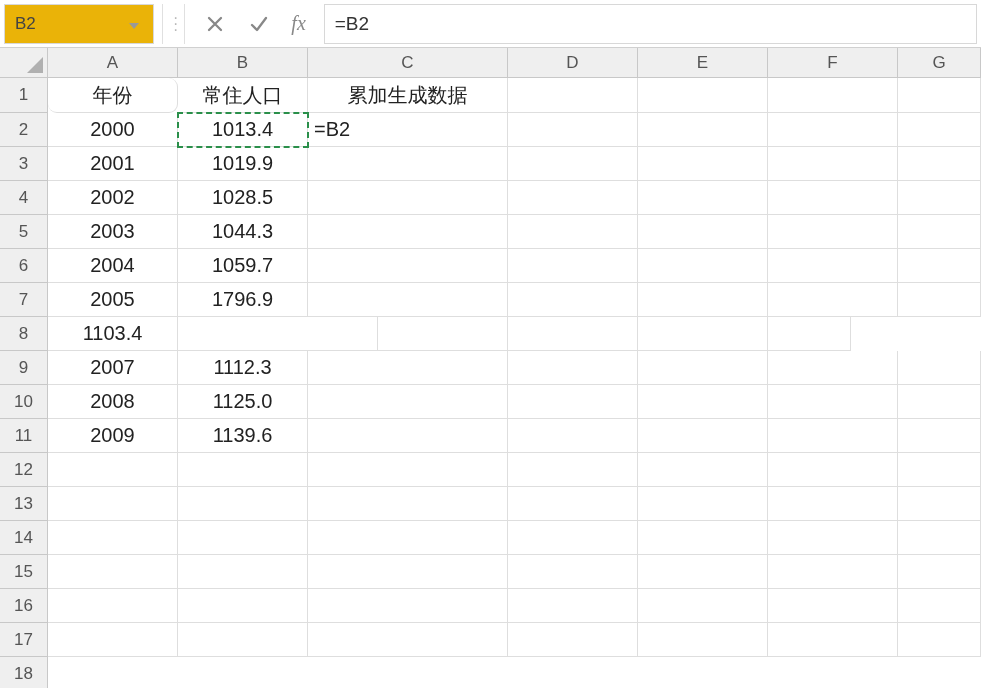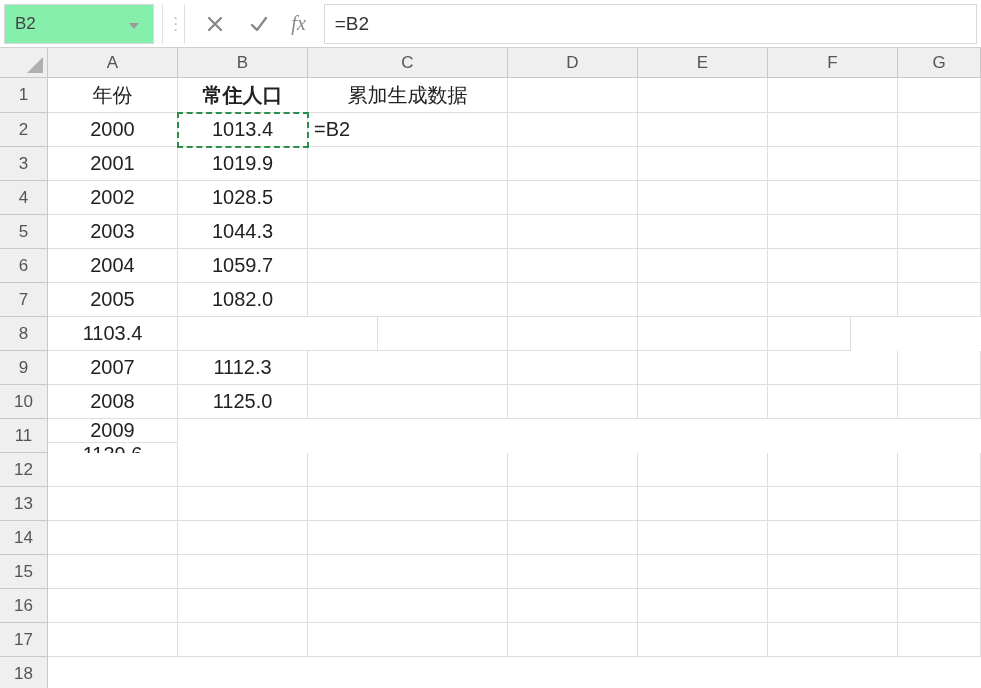--- a/index.html
+++ b/index.html
@@ -20,21 +20,21 @@
     background: #ffffff;
   }
   .name-box {
     width: 150px;
     height: 40px;
     display: flex;
     align-items: center;
     padding: 0 10px;
     border: 1px solid #d8d8d8;
     margin: 4px 0 4px 4px;
-    background: #86efac;
+    background: #eab308;
   }
   .name-box-text {
     flex: 1;
     font-size: 17px;
     color: #444;
   }
   .name-box-drop {
     width: 14px;
     color: #888;
   }
@@ -229,24 +229,24 @@
         <div class="row-header" style="height: 34px;">13</div>
         <div class="row-header" style="height: 34px;">14</div>
         <div class="row-header" style="height: 34px;">15</div>
         <div class="row-header" style="height: 34px;">16</div>
         <div class="row-header" style="height: 34px;">17</div>
         <div class="row-header" style="height: 34px;">18</div>
       </div>
     <div class="cells" id="cells">
       <div class="marching-ants" id="ants" style="left: 129px; top: 34px; width: 132px; height: 36px;"></div>
     <div class="row" style="height: 35px;">
-          <div class="cell colA center" style="width: 130px; height: 35px;">
+          <div class="cell colA center" style="width: 130px; height: 35px; border-radius: 9px;">
             <span>年份</span>
           </div>
-          <div class="cell colB center" style="width: 130px; height: 35px; font-weight: bold;">
+          <div class="cell colB center" style="width: 130px; height: 35px;">
             <span>常住人口</span>
           </div>
           <div class="cell colC center" style="width: 200px; height: 35px;">
             <span>累加生成数据</span>
           </div>
           <div class="cell colD center" style="width: 130px; height: 35px;"></div>
           <div class="cell colE center" style="width: 130px; height: 35px;"></div>
           <div class="cell colF center" style="width: 130px; height: 35px;"></div>
           <div class="cell colG center" style="width: 83px; height: 35px;"></div>
         </div>
@@ -315,21 +315,21 @@
           <div class="cell colD center" style="width: 130px; height: 34px;"></div>
           <div class="cell colE center" style="width: 130px; height: 34px;"></div>
           <div class="cell colF center" style="width: 130px; height: 34px;"></div>
           <div class="cell colG center" style="width: 83px; height: 34px;"></div>
         </div>
         <div class="row" style="height: 34px;">
           <div class="cell colA center" style="width: 130px; height: 34px;">
             <span>2005</span>
           </div>
           <div class="cell colB center" style="width: 130px; height: 34px;">
-            <span>1082.0</span>
+            <span>1796.9</span>
           </div>
           <div class="cell colC center" style="width: 200px; height: 34px;"></div>
           <div class="cell colD center" style="width: 130px; height: 34px;"></div>
           <div class="cell colE center" style="width: 130px; height: 34px;"></div>
           <div class="cell colF center" style="width: 130px; height: 34px;"></div>
           <div class="cell colG center" style="width: 83px; height: 34px;"></div>
         </div>
         <div class="row" style="height: 34px;">
           <div class="cell colB center" style="width: 130px; height: 34px;">
             <span>1103.4</span>
@@ -359,21 +359,21 @@
           </div>
           <div class="cell colB center" style="width: 130px; height: 34px;">
             <span>1125.0</span>
           </div>
           <div class="cell colC center" style="width: 200px; height: 34px;"></div>
           <div class="cell colD center" style="width: 130px; height: 34px;"></div>
           <div class="cell colE center" style="width: 130px; height: 34px;"></div>
           <div class="cell colF center" style="width: 130px; height: 34px;"></div>
           <div class="cell colG center" style="width: 83px; height: 34px;"></div>
         </div>
-        <div class="row" style="height: 34px; flex-direction: column;">
+        <div class="row" style="height: 34px;">
           <div class="cell colA center" style="width: 130px; height: 34px;">
             <span>2009</span>
           </div>
           <div class="cell colB center" style="width: 130px; height: 34px;">
             <span>1139.6</span>
           </div>
           <div class="cell colC center" style="width: 200px; height: 34px;"></div>
           <div class="cell colD center" style="width: 130px; height: 34px;"></div>
           <div class="cell colE center" style="width: 130px; height: 34px;"></div>
           <div class="cell colF center" style="width: 130px; height: 34px;"></div>

